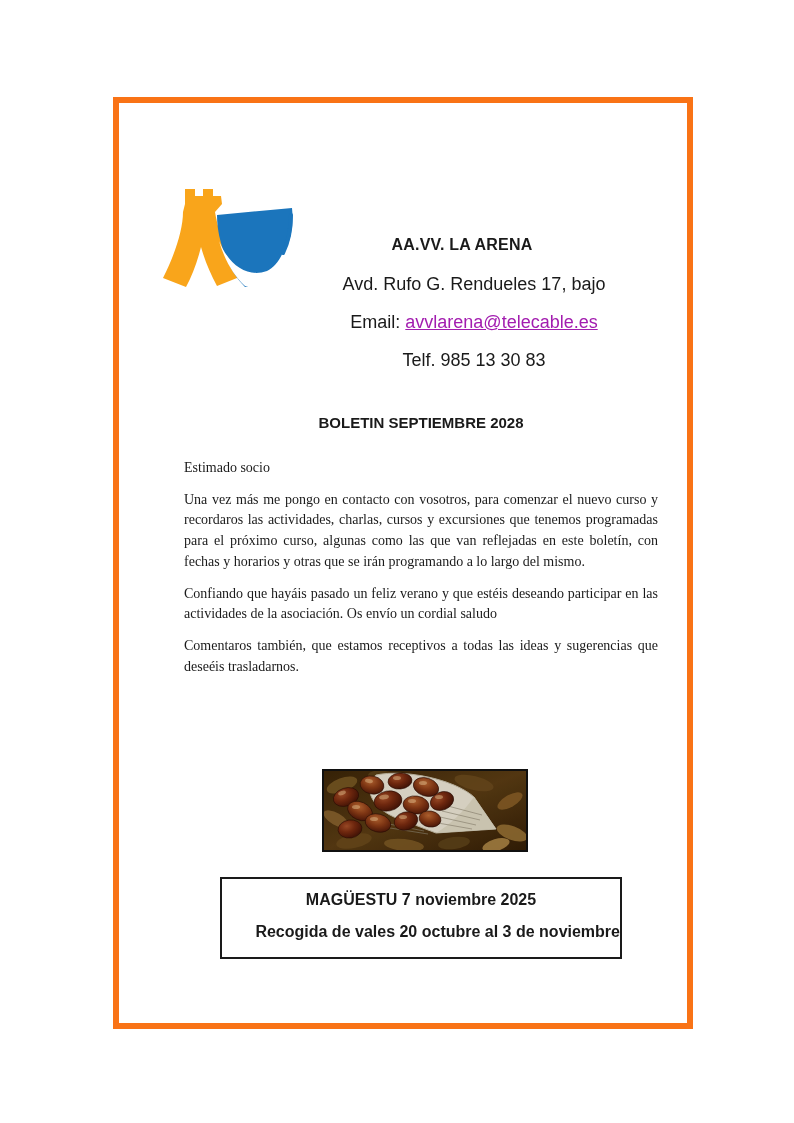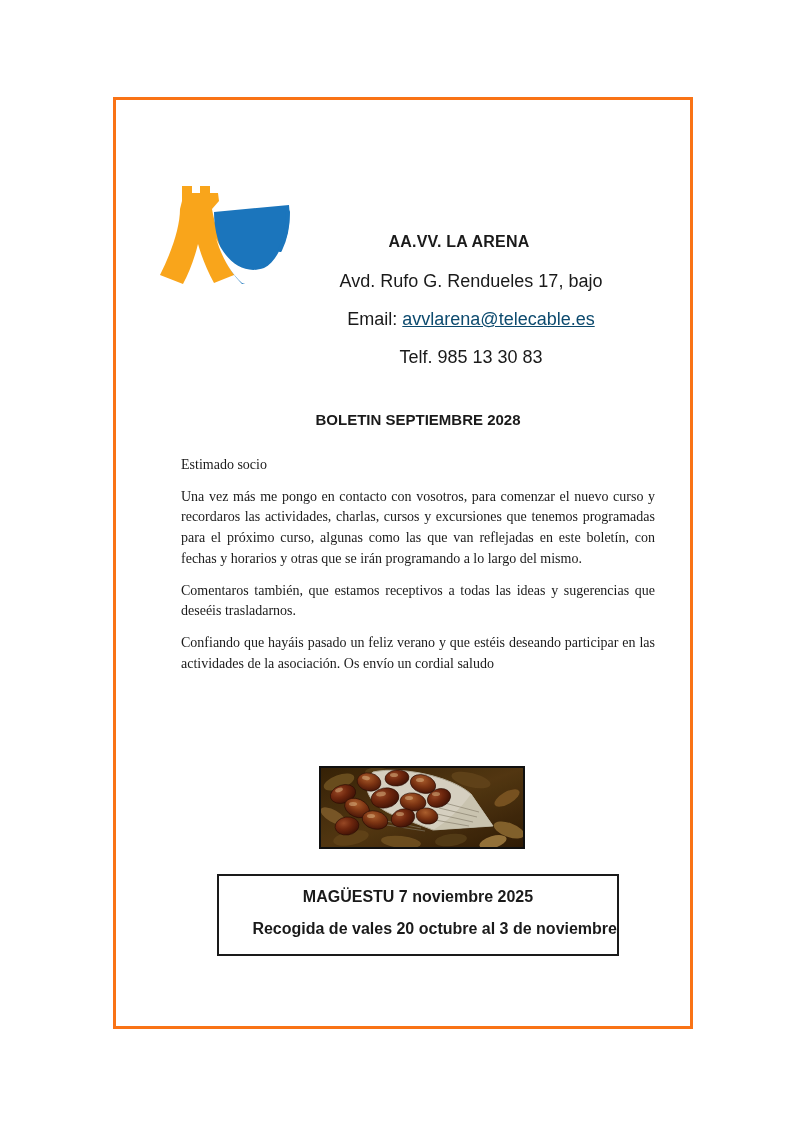--- a/index.html
+++ b/index.html
@@ -16,21 +16,21 @@
     color: #1a1a1a;
     overflow: hidden;
   }
   .frame {
     position: absolute;
     left: 113px;
     top: 97px;
     width: 580px;
     height: 932px;
     box-sizing: border-box;
-    border: 3px solid #f97316;
+    border: 6px solid #f97316;
     background: #ffffff;
   }
   .logo {
     position: absolute;
     left: 36px;
     top: 82px;
     width: 142px;
     height: 118px;
   }
   .header-text {
@@ -52,21 +52,21 @@
   .addr-line {
     position: absolute;
     left: 12px;
     width: 100%;
     font-size: 18px;
   }
   .addr   { top: 171px; }
   .email  { top: 209px; }
   .phone  { top: 247px; }
   .email a {
-    color: #0c4a6e;
+    color: #a21caf;
     cursor: pointer;
   }
   .doc-title {
     position: absolute;
     left: 65px;
     top: 311px;
     width: 474px;
     text-align: center;
     font-size: 15px;
     font-weight: bold;
@@ -151,22 +151,22 @@
       <div class="addr-line addr">Avd. Rufo G. Rendueles 17, bajo</div>
       <div class="addr-line email"><span>Email: </span><a href="#">avvlarena@telecable.es</a></div>
       <div class="addr-line phone">Telf. 985 13 30 83</div>
     </div>
 
     <div class="doc-title">BOLETIN SEPTIEMBRE 2028</div>
 
     <div class="body-text">
       <p class="no-justify">Estimado socio</p>
       <p>Una vez más me pongo en contacto con vosotros, para comenzar el nuevo curso y recordaros las actividades, charlas, cursos y excursiones que tenemos programadas para el próximo curso, algunas como las que van reflejadas en este boletín, con fechas y horarios y otras que se irán programando a lo largo del mismo.</p>
+      <p>Confiando que hayáis pasado un feliz verano y que estéis deseando participar en las actividades de la asociación. Os envío un cordial saludo</p>
       <p>Comentaros también, que estamos receptivos a todas las ideas y sugerencias que deseéis trasladarnos.</p>
-      <p>Confiando que hayáis pasado un feliz verano y que estéis deseando participar en las actividades de la asociación. Os envío un cordial saludo</p>
     </div>
 
     <div class="photo">
       <svg width="202" height="79" viewBox="0 0 202 79" role="img" aria-label="Castañas en cucurucho de papel de periódico sobre hojas secas">
         <defs>
           <radialGradient id="chg" cx="38%" cy="32%" r="75%">
             <stop offset="0%" stop-color="#a9502a"></stop>
             <stop offset="45%" stop-color="#7a2a10"></stop>
             <stop offset="100%" stop-color="#3f1006"></stop>
           </radialGradient>

